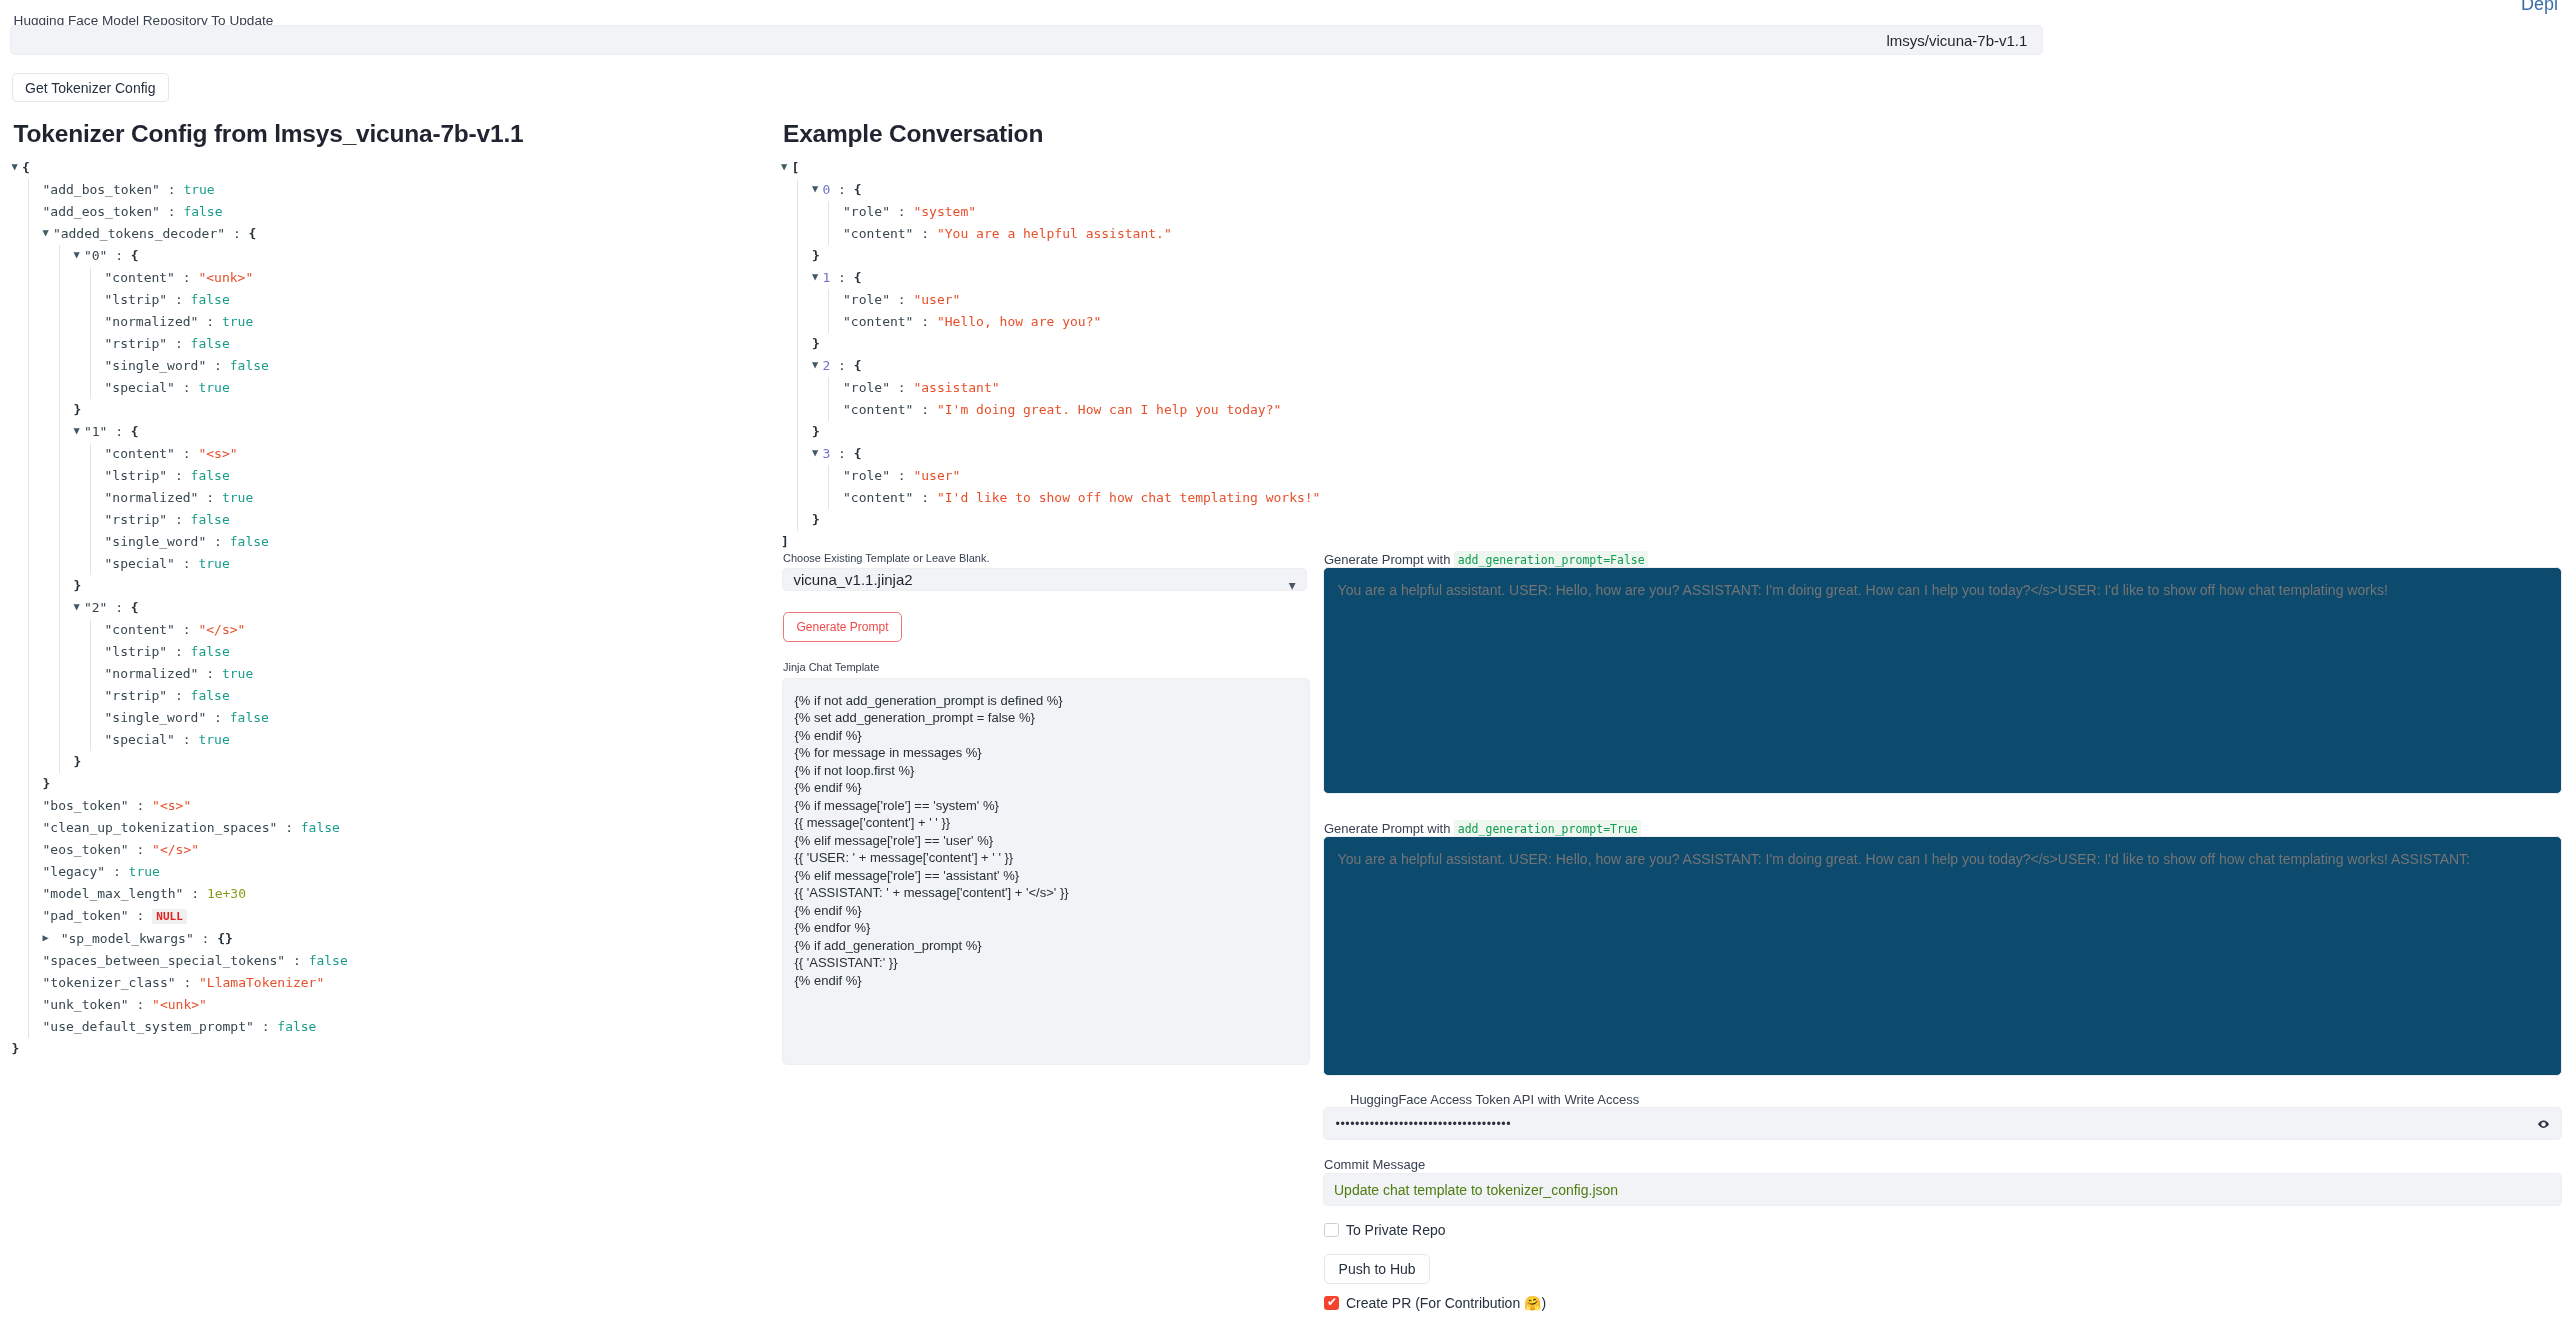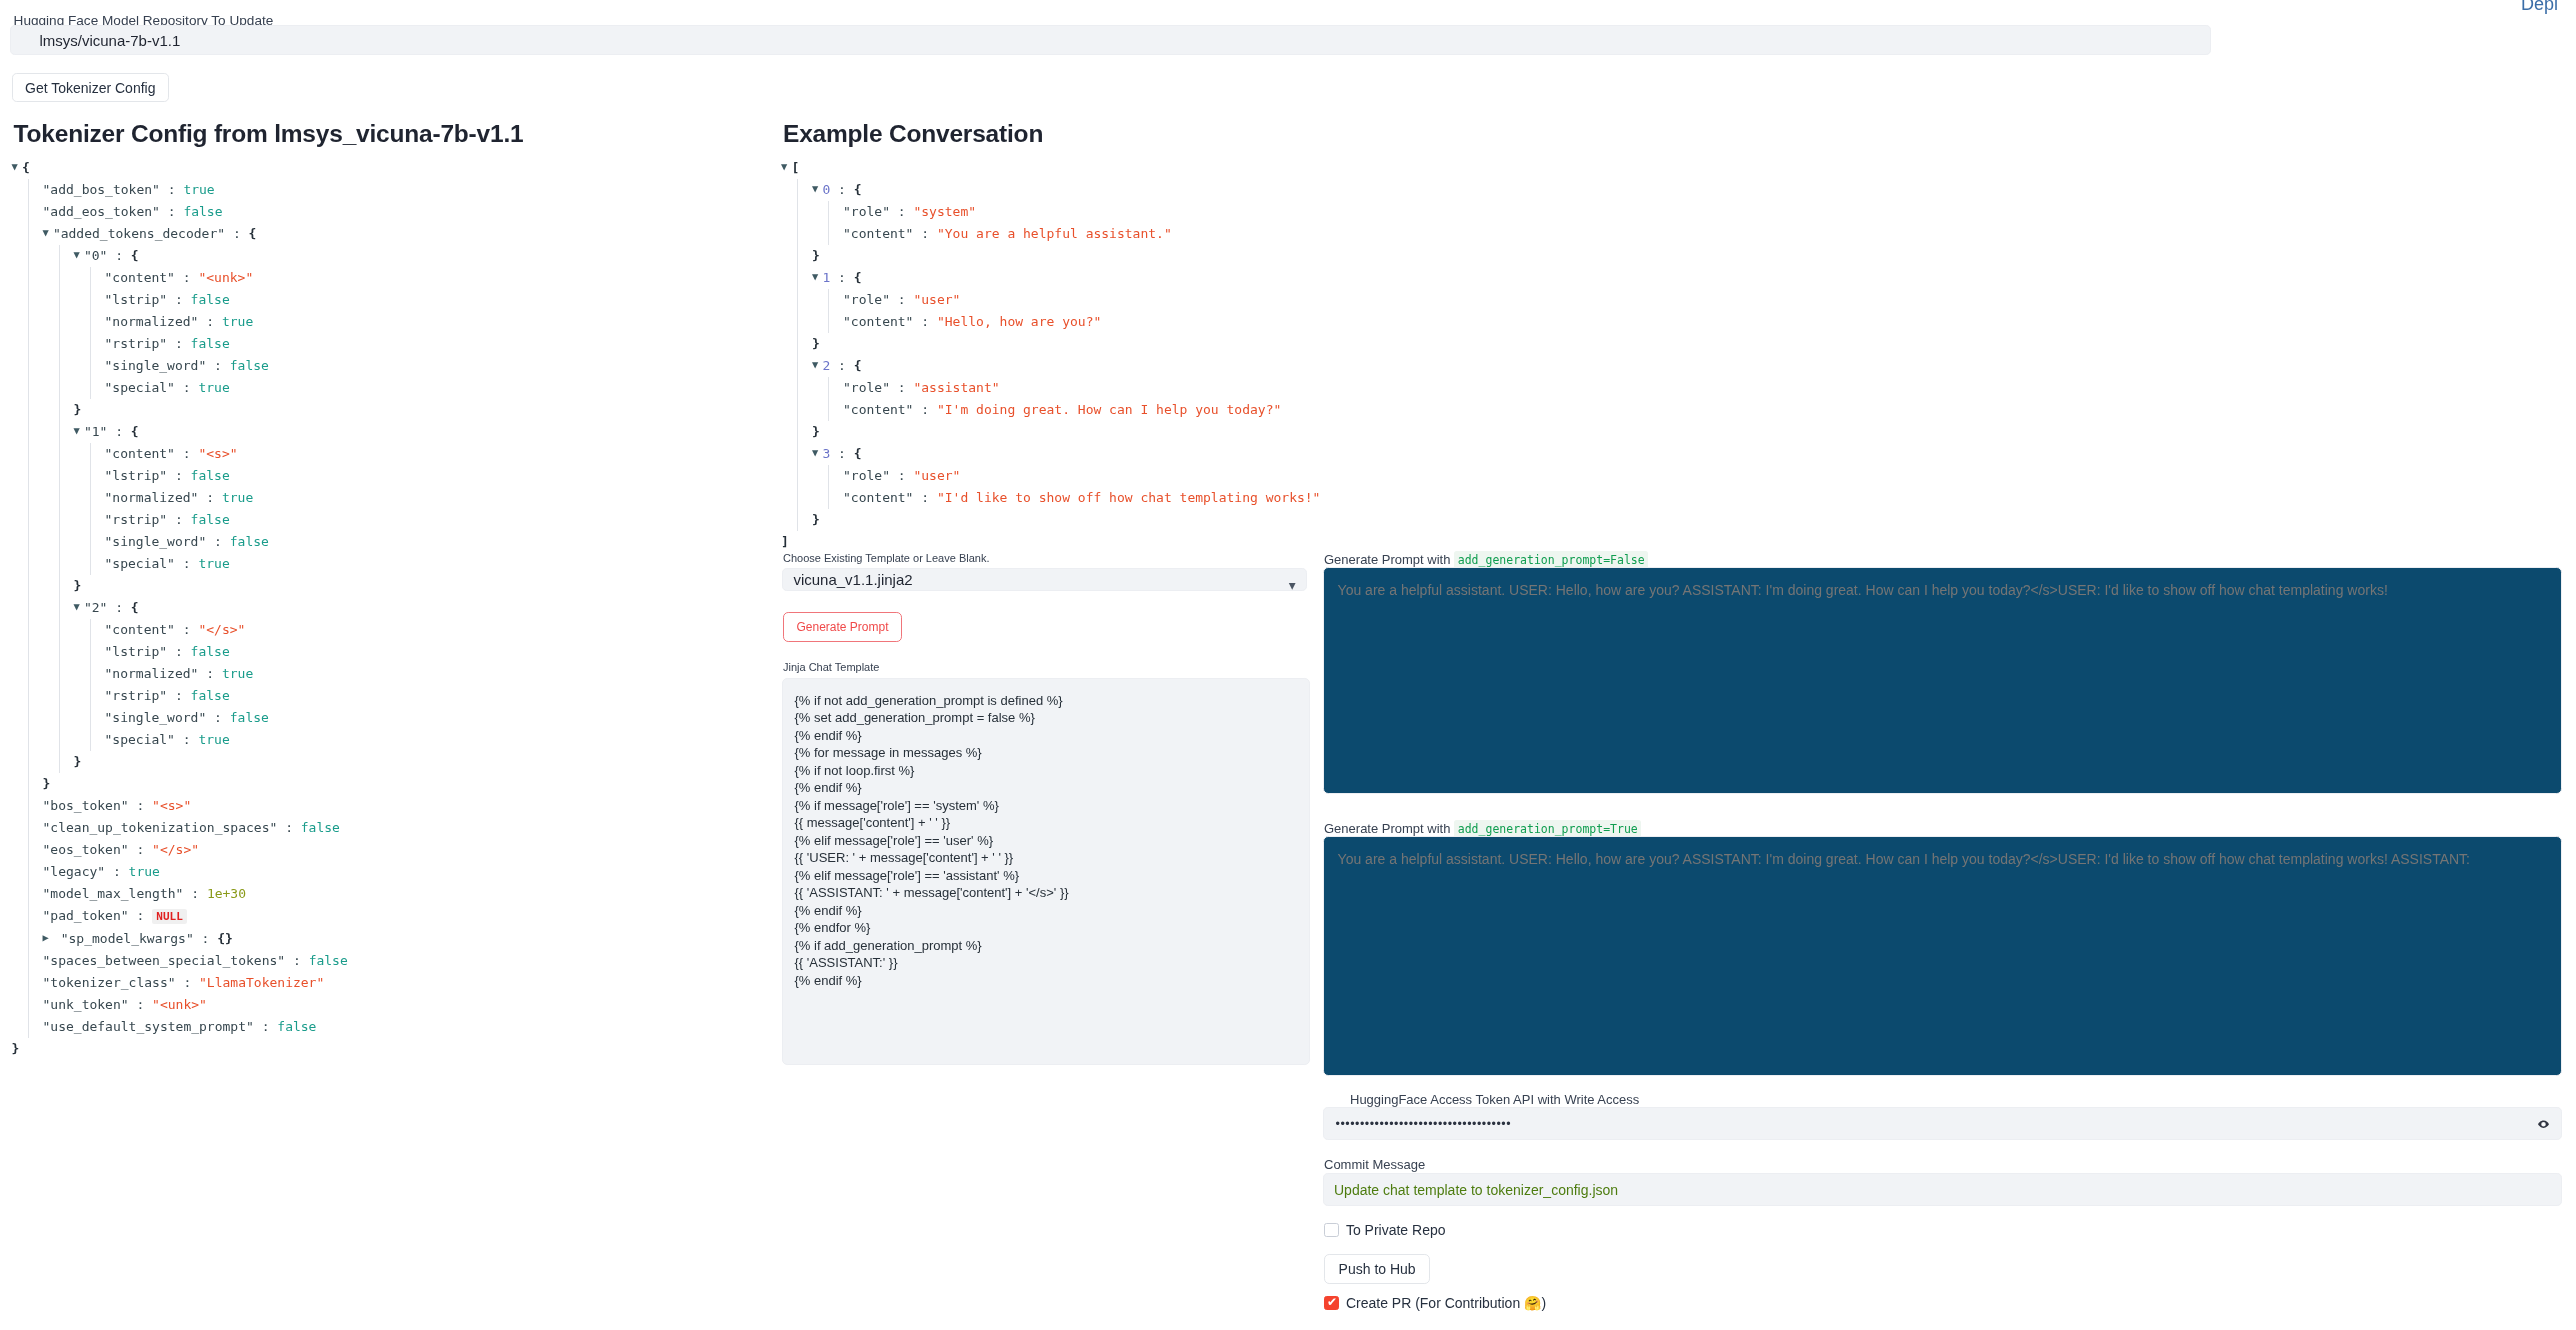--- a/index.html
+++ b/index.html
@@ -21,29 +21,30 @@
 
   
   .field-label {
     font-size: 13.6px;
     color: #374151;
     line-height: 1.2;
   }
   #repo-label { position:absolute; left:13.6px; top:13px; }
   #repo-input {
     position:absolute; left:10.4px; top:25px;
-    width: 2201px; height: 30px;
+    width: 2033px; height: 30px;
     background: #f1f3f6;
     border: 0.5px solid #eceef2;
     border-radius: 4.7px;
     font-family: "Liberation Sans", sans-serif;
     font-size: 15px;
     color: #1f2430;
-    padding: 0 28px;
+    padding: 0 15px;
     outline: none;
+    text-align: right;
   }
   #get-config-btn {
     position:absolute; left:11.5px; top:73px;
     height: 29px; padding: 0 12.5px;
     background:#fff; border:0.5px solid #e3e6ea; border-radius:4.7px;
     font-family:"Liberation Sans", sans-serif;
     font-size: 14px; color:#26303f; cursor:pointer;
   }
 
   

